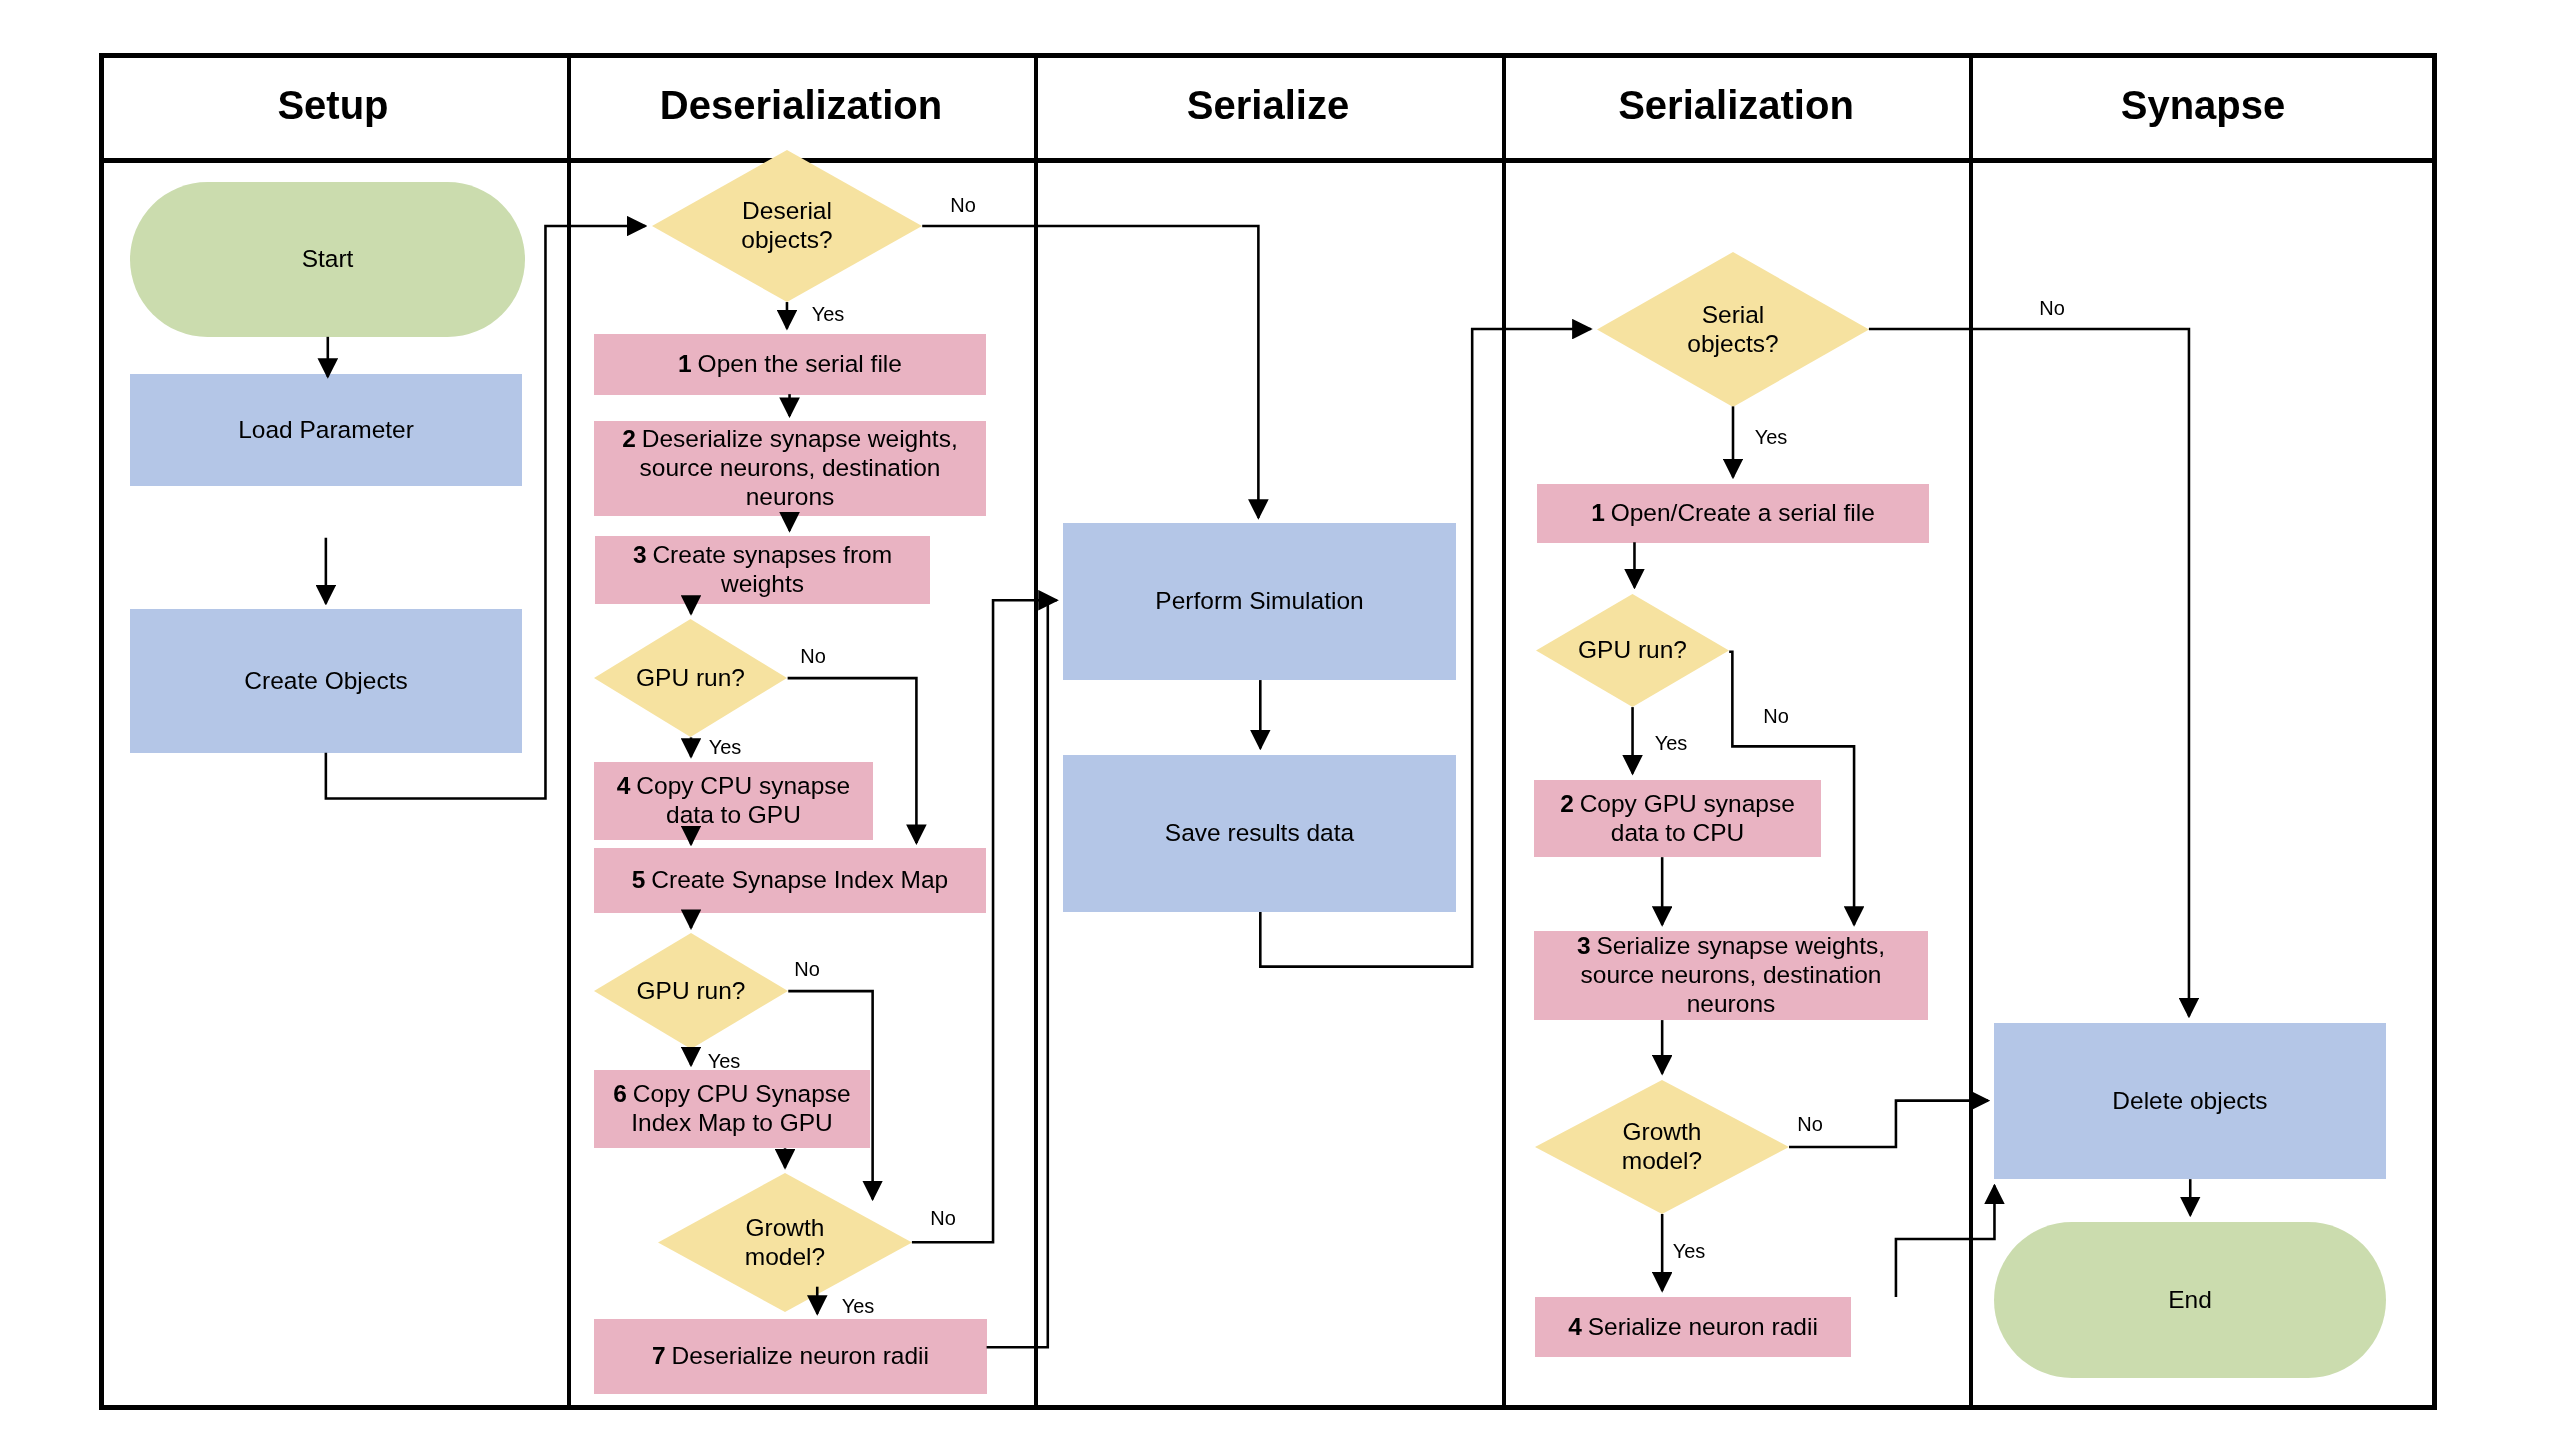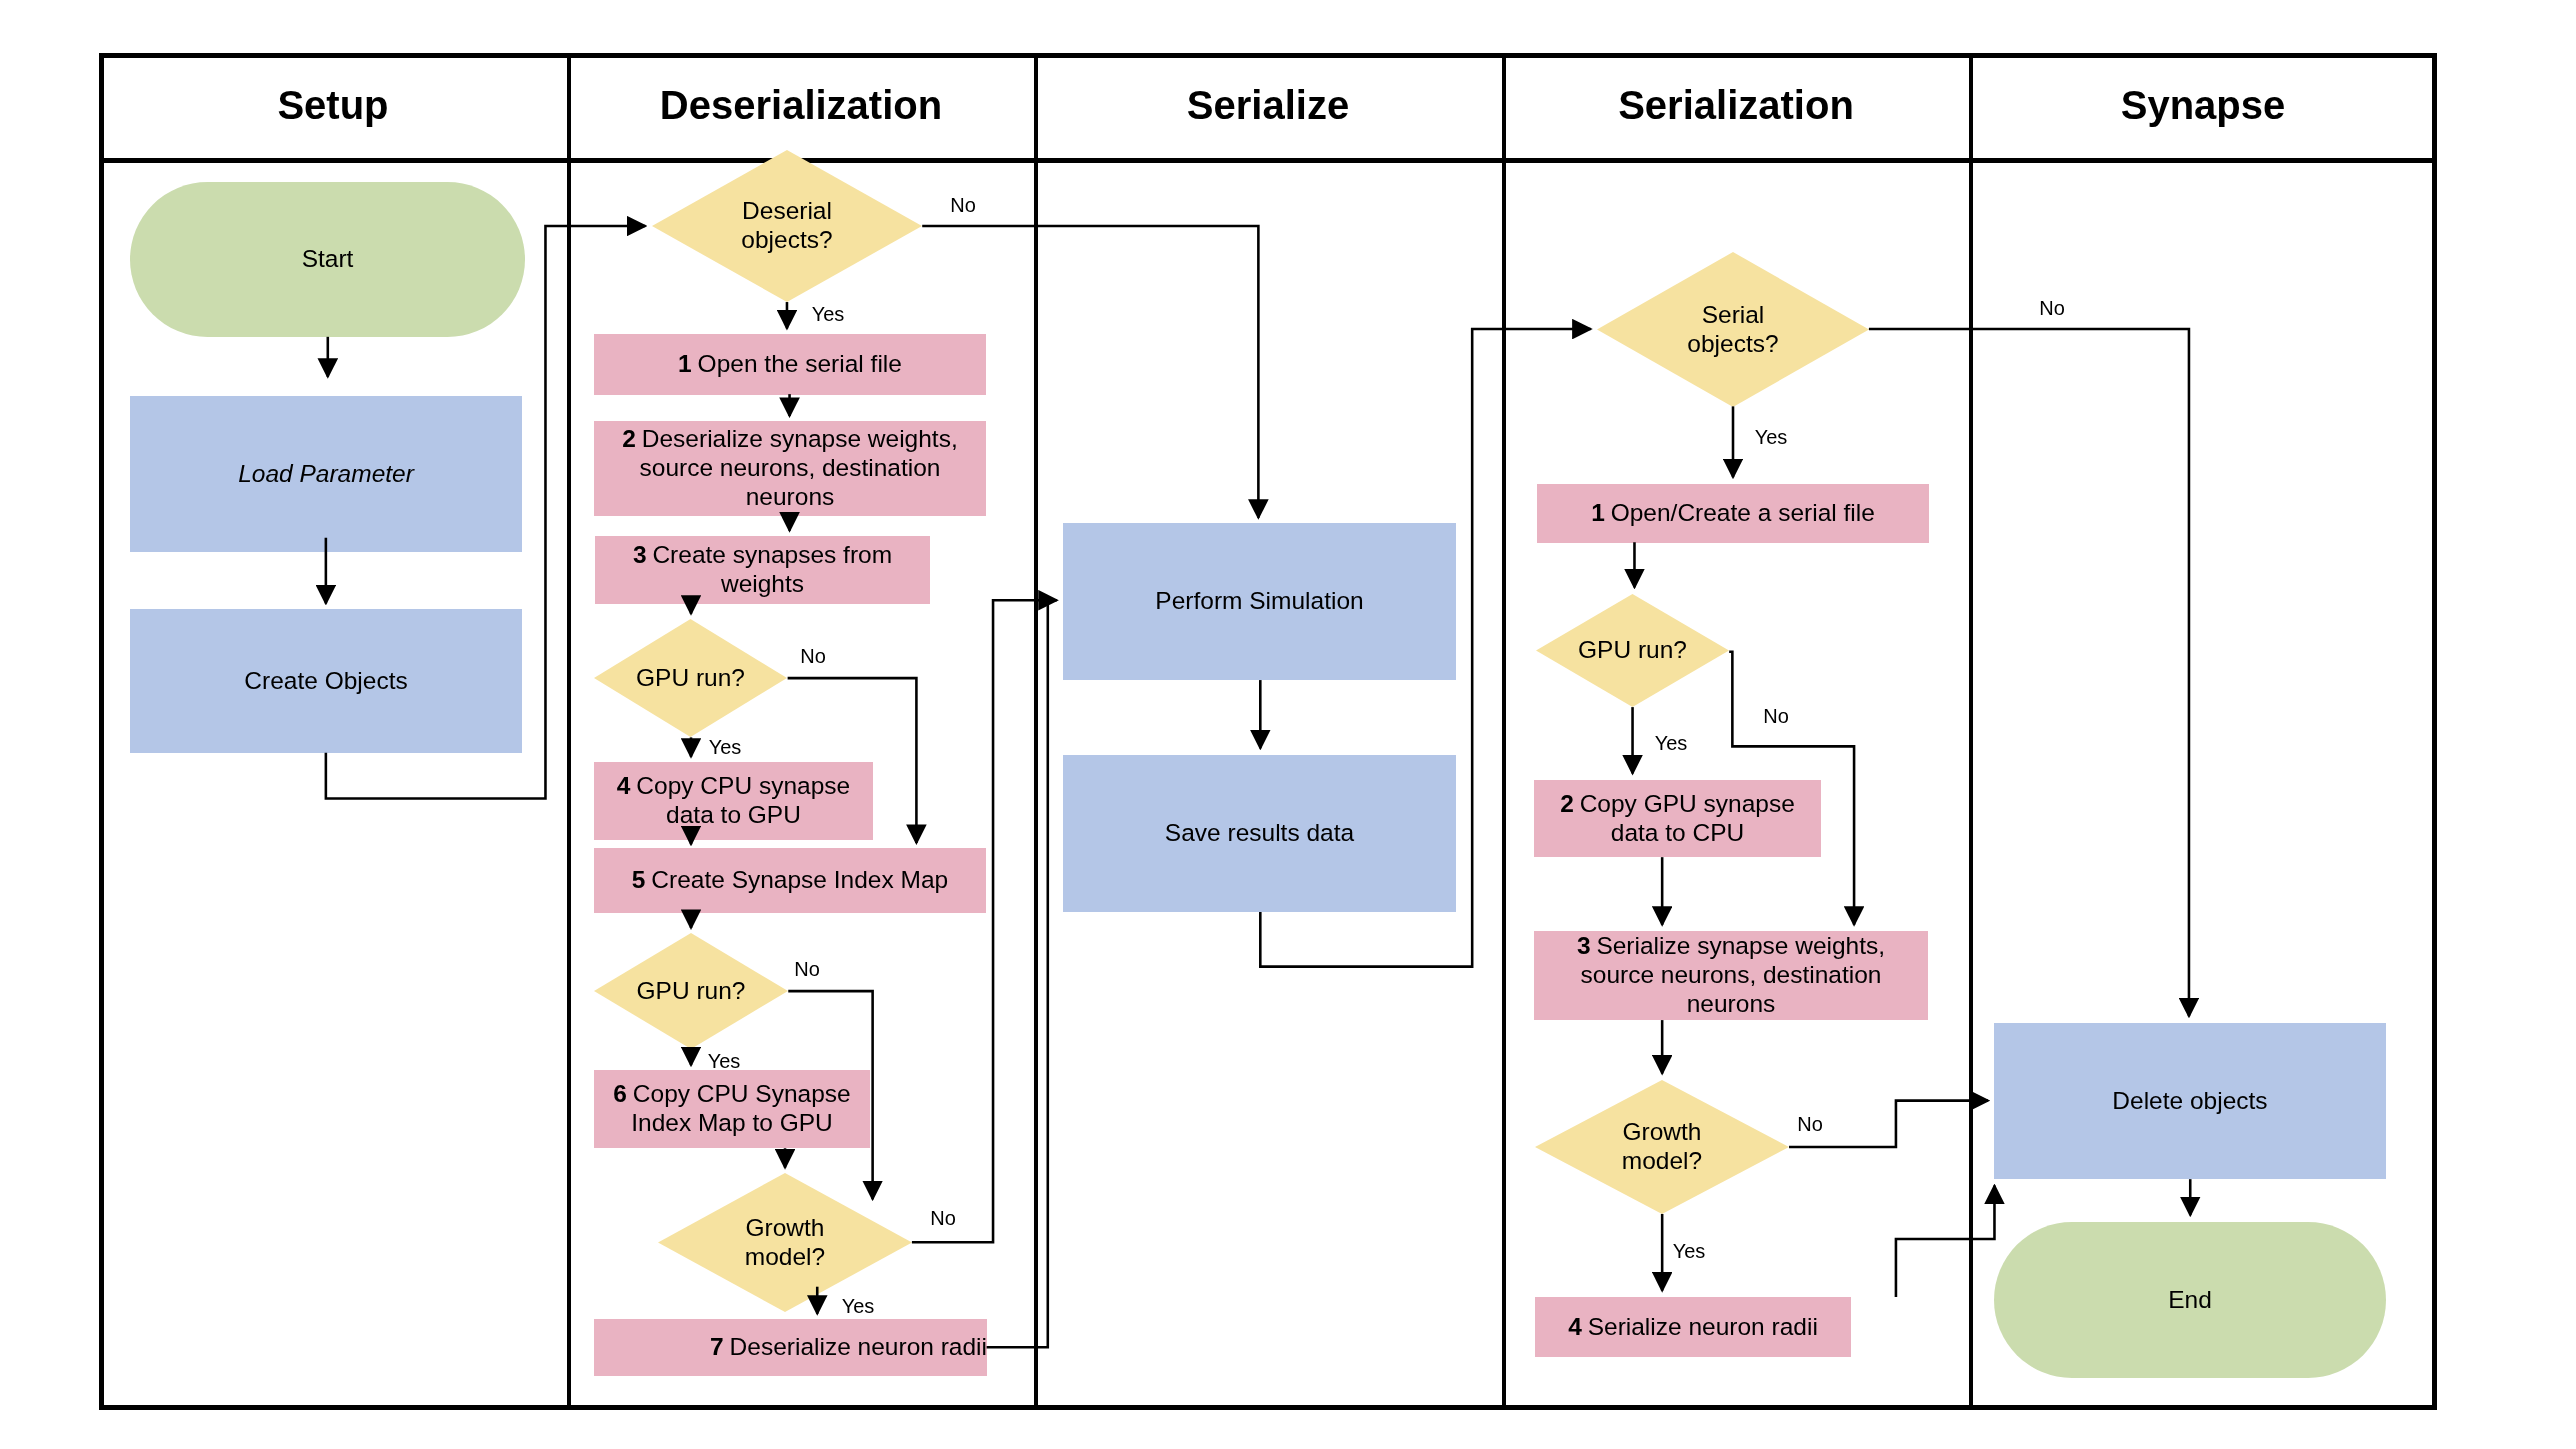--- a/index.html
+++ b/index.html
@@ -58,21 +58,21 @@
   <div class="lane-title" style="left:1502px;width:468px;">
       <span>Serialization</span>
     </div>
   <div class="lane-title" style="left:1969px;width:468px;">
       <span>Synapse</span>
     </div>
 
   <div class="node term" style="left:130px;top:182px;width:395px;height:155px;">
       <span>Start</span>
     </div>
-  <div class="node proc" style="left:130px;top:396px;width:392px;height:156px;font-style:italic;">
+  <div class="node proc" style="left:130px;top:374px;width:392px;height:112px;">
       <span>Load Parameter</span>
     </div>
   <div class="node proc" style="left:130px;top:609px;width:392px;height:144px;">
       <span>Create Objects</span>
     </div>
 
   <div class="node diamond" style="left:652px;top:150px;width:270px;height:152px;">
       <div class="txt">Deserial objects?</div>
     </div>
   <div class="node step" style="left:594px;top:334px;width:392px;height:61px;">
@@ -95,21 +95,21 @@
     </div>
   <div class="node diamond" style="left:594px;top:933px;width:194px;height:116px;">
       <div class="txt">GPU run?</div>
     </div>
   <div class="node step" style="left:594px;top:1070px;width:276px;height:78px;">
     <div class="txt" style="max-width:251px;"><b class="num">6</b><span>Copy CPU Synapse Index Map to GPU</span></div>
     </div>
   <div class="node diamond" style="left:658px;top:1173px;width:254px;height:139px;">
       <div class="txt">Growth model?</div>
     </div>
-  <div class="node step" style="left:594px;top:1319px;width:393px;height:57px;justify-content:flex-end;">
+  <div class="node step" style="left:594px;top:1319px;width:393px;height:75px;">
     <div class="txt"><b class="num">7</b><span>Deserialize neuron radii</span></div>
     </div>
 
   <div class="node proc" style="left:1063px;top:523px;width:393px;height:157px;align-items:center;">
       <span>Perform Simulation</span>
     </div>
   <div class="node proc" style="left:1063px;top:755px;width:393px;height:157px;">
       <span>Save results data</span>
     </div>
 

